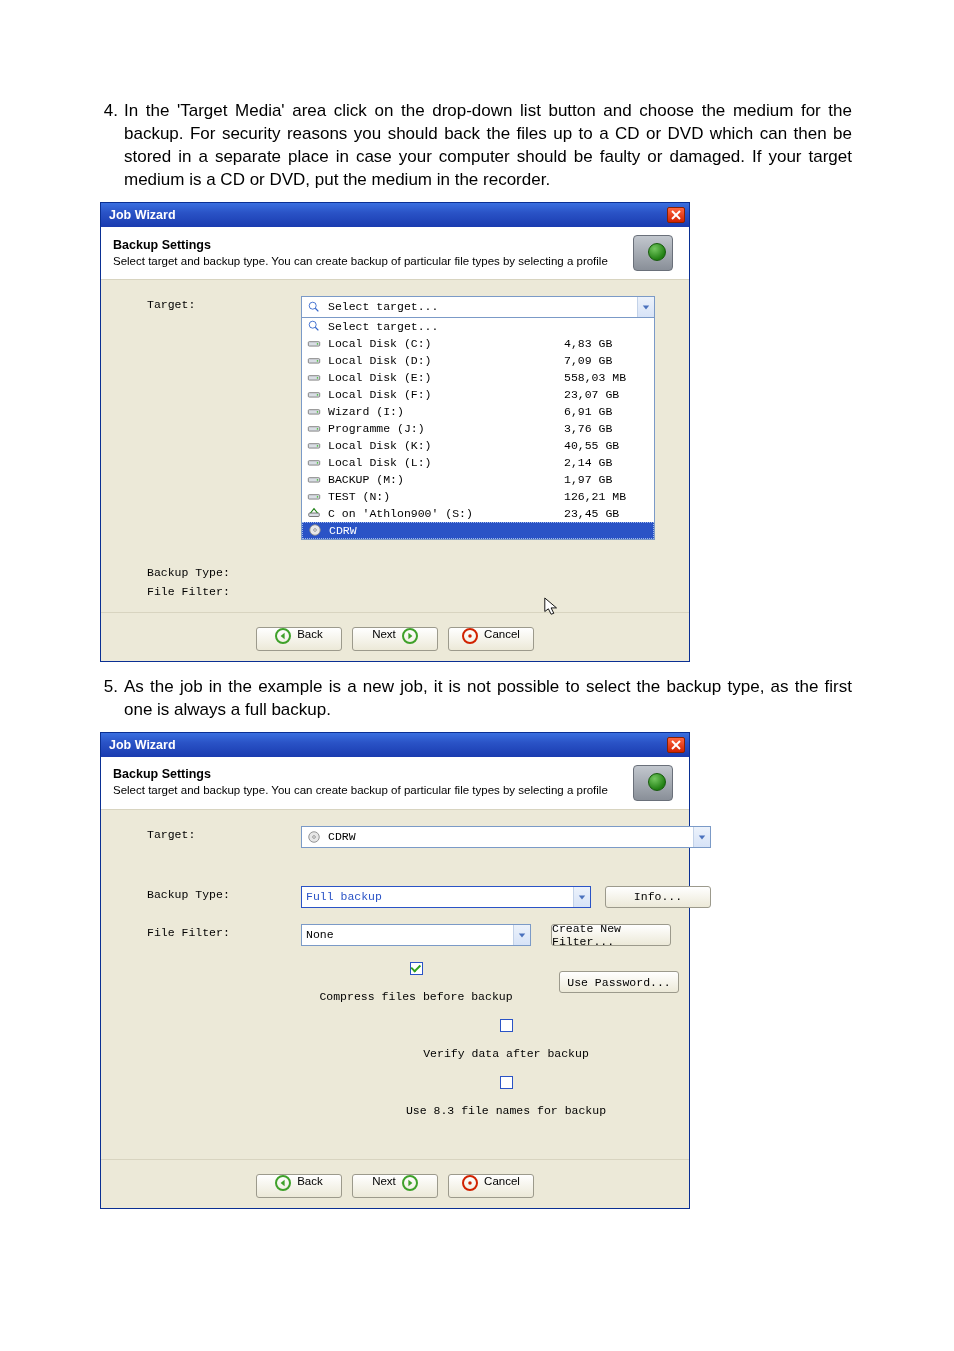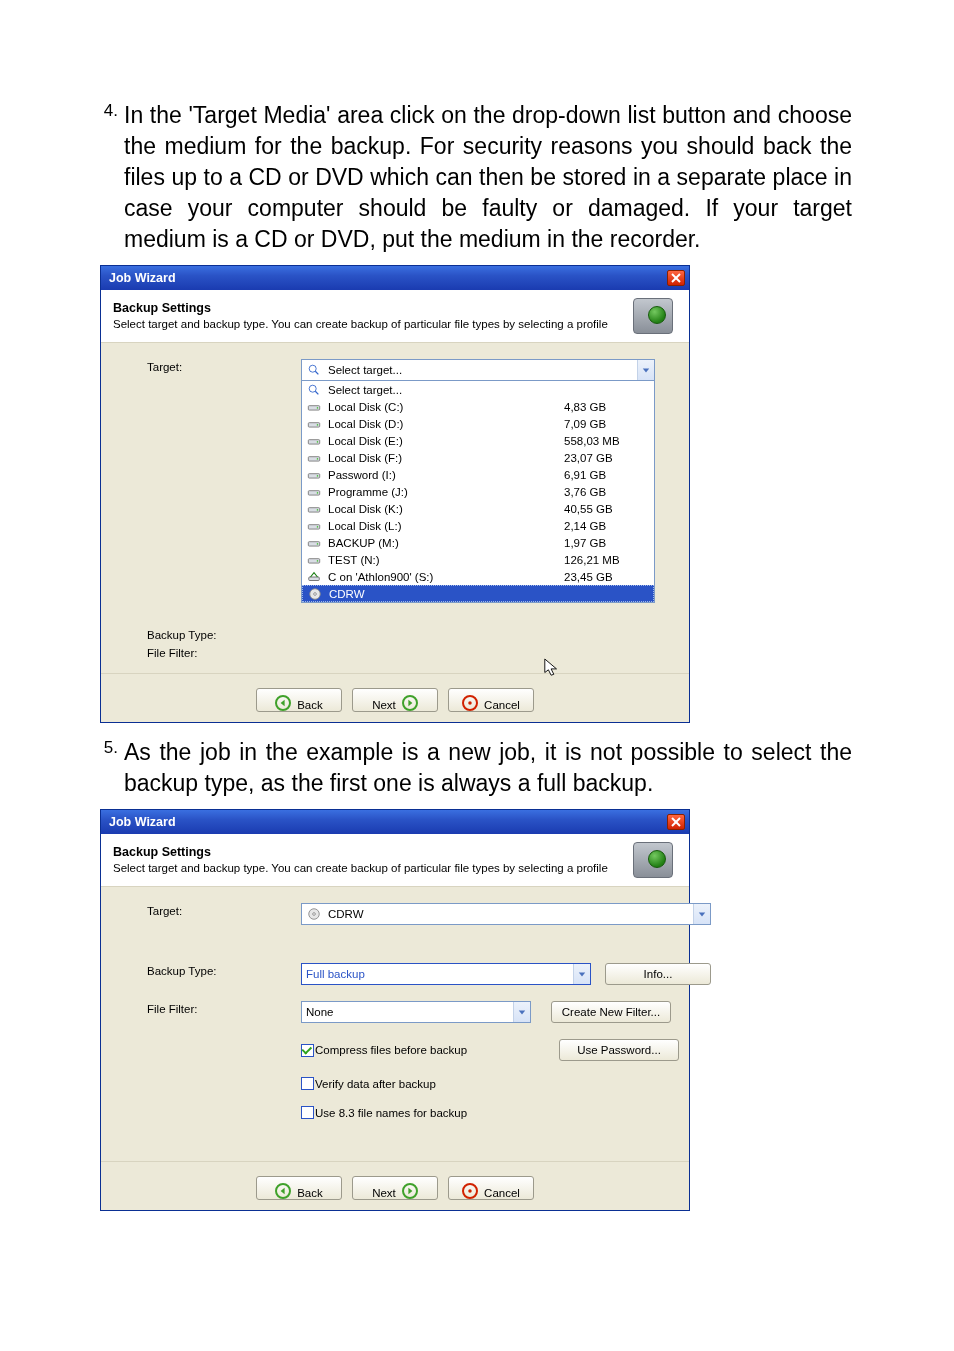--- a/index.html
+++ b/index.html
@@ -21,21 +21,21 @@
   .step-number {
     width: 24px;
     min-width: 24px;
     font-size: 17px;
     text-align: right;
     padding-right: 6px;
     padding-top: 1px;
   }
   .step-text {
     flex: 1;
-    font-size: 23px;
+    font-size: 17px;
     line-height: 1.35;
     text-align: justify;
     padding-right: 2px;
   }
 
   
   .wizard {
     width: 590px;
     margin: 10px 0 14px 0;
     border: 1px solid #0a2f93;
@@ -106,20 +106,21 @@
     padding: 14px 10px 12px 10px;
     position: relative;
   }
   .form-grid {
     display: grid;
     grid-template-columns: 130px 1fr;
     column-gap: 24px;
     row-gap: 16px;
     padding: 2px 24px 2px 36px;
     position: relative;
+    font-family: Liberation Mono, monospace;
   }
   .label {
     padding-top: 2px;
     color: #000;
   }
 
   
   .dropdown {
     display: flex;
     align-items: center;
@@ -171,21 +172,21 @@
   .btn-row {
     display: flex;
     gap: 10px;
     justify-content: center;
     padding: 14px 0 10px 0;
     background: #ece9d8;
     border-top: 1px solid #d8d4c0;
   }
   .btn {
     display: inline-flex;
-    align-items: flex-end;
+    align-items: flex-start;
     justify-content: center;
     gap: 6px;
     height: 24px;
     min-width: 86px;
     padding: 0 10px;
     border: 1px solid #9c9a8c;
     border-radius: 3px;
     background: linear-gradient(to bottom, #fff, #ece9d8);
     font-size: 11.5px;
     color: #000;
@@ -210,21 +211,21 @@
   
   .short-dd { width: 290px; }
   .small-btn {
     display:inline-flex; align-items:center; justify-content:center;
     height:22px; width: 106px;
     border:1px solid #9c9a8c; border-radius:3px;
     background:linear-gradient(to bottom,#fff,#ece9d8);
     font-size:11.5px;
     margin-left: 14px;
   }
-  .chkline { display:flex; align-items:center; gap:1px; }
+  .chkline { display:flex; align-items:center; gap:15px;flex-direction:column; }
   .chkbox {
     width:13px;height:13px;border:1px solid #2a53c6;background:#fff;
     display:flex;align-items:center;justify-content:center;
   }
   .chkbox.checked::after{
     content:"";
     width:7px;height:4px;
     border-left:2px solid #2ea31c;
     border-bottom:2px solid #2ea31c;
     transform:rotate(-45deg) translate(0px,-1px);
@@ -333,21 +334,21 @@
                 <span class="name">Local Disk (F:)</span>
                 <span class="size">23,07 GB</span>
               </div>
               <div class="dd-row">
                 <span class="icon-16">
                   <svg viewBox="0 0 16 16" width="14" height="14">
                     <rect x="1.5" y="6.5" width="13" height="5" rx="1" fill="#d9dde4" stroke="#777"></rect>
                     <circle cx="12" cy="9" r="0.9" fill="#4bbf3b"></circle>
                   </svg>
                 </span>
-                <span class="name">Password (I:)</span>
+                <span class="name">Wizard (I:)</span>
                 <span class="size">6,91 GB</span>
               </div>
               <div class="dd-row">
                 <span class="icon-16">
                   <svg viewBox="0 0 16 16" width="14" height="14">
                     <rect x="1.5" y="6.5" width="13" height="5" rx="1" fill="#d9dde4" stroke="#777"></rect>
                     <circle cx="12" cy="9" r="0.9" fill="#4bbf3b"></circle>
                   </svg>
                 </span>
                 <span class="name">Programme (J:)</span>

